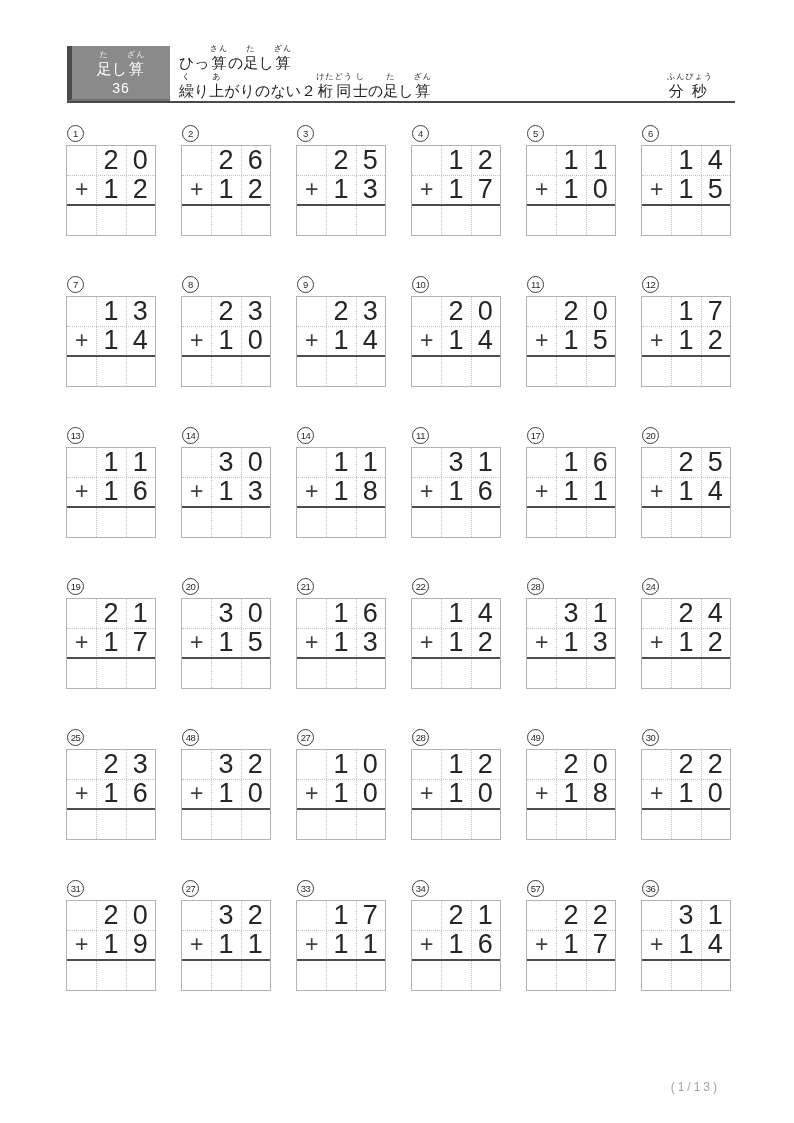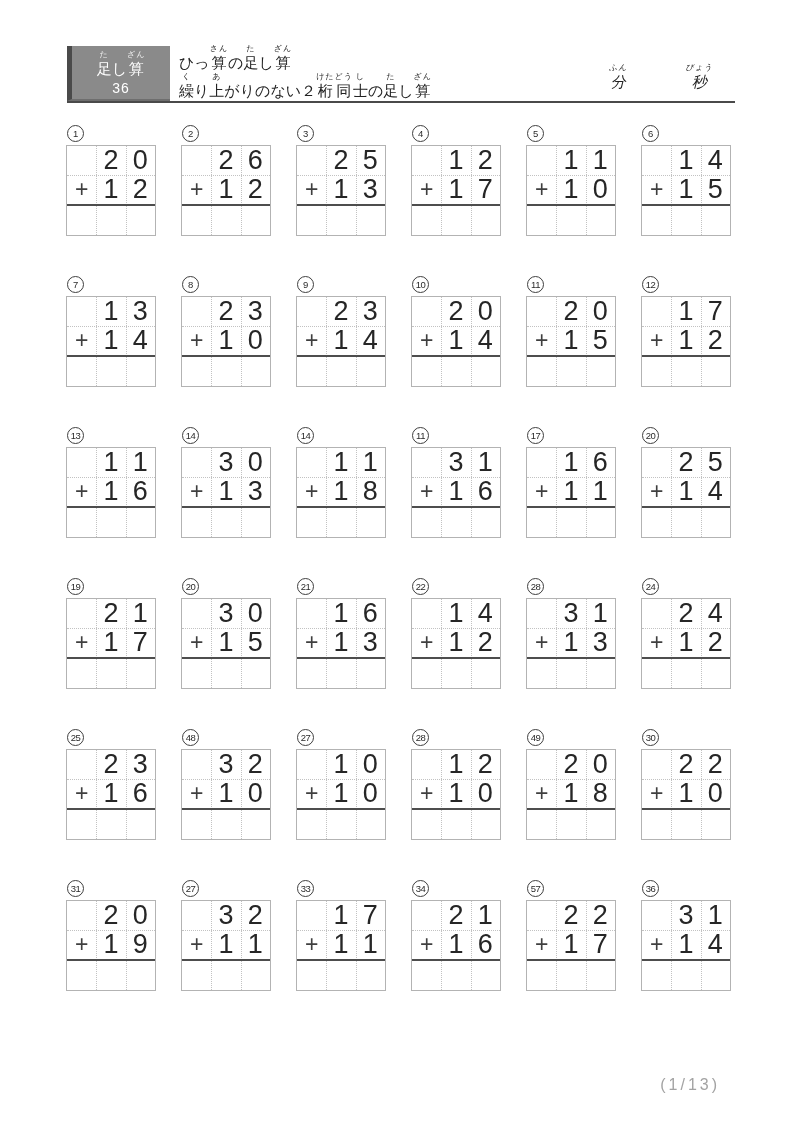--- a/index.html
+++ b/index.html
@@ -36,22 +36,22 @@
   .unit-number { font-size: 14px; line-height: 16px; margin-top: 2px; letter-spacing: 1px; }
 
   .titles { margin-left: 9px; padding-bottom: 1px; }
   .ruby-line { display: flex; align-items: flex-end; }
   .rseg { display: inline-flex; flex-direction: column; align-items: center; }
   .rt { font-size: 8px; line-height: 10px; height: 10px; white-space: nowrap; text-align: center; letter-spacing: 1px; }
   .rb { font-size: 15px; line-height: 18px; white-space: nowrap; }
 
   .time-fields {
     margin-left: auto;
-    display: flex; gap: 58px;
-    padding-right: 22px; padding-bottom: 10px; font-style: italic;
+    display: flex; 
+    padding-right: 22px; padding-bottom: 1px;
   }
 
   
   .problems-grid {
     position: absolute;
     left: 66px; top: 125px;
     display: grid;
     grid-template-columns: repeat(6, 90px);
     column-gap: 25px;
     row-gap: 40px;
@@ -84,21 +84,21 @@
   .cell {
     display: flex; align-items: center; justify-content: center;
     font-size: 27px; line-height: 1; color: #262626;
   }
   .cell.op { font-size: 23px; color: #3f3f3f; }
 
   
   .footer {
     position: absolute;
     right: 74px; bottom: 29px;
-    font-size: 16px; letter-spacing: 3px;
+    font-size: 12px; letter-spacing: 3px;
     color: #a3a3a3;
     white-space: nowrap;
   }
 </style>
 </head>
 <body>
 
 <div class="page">
 
   <div class="header">

